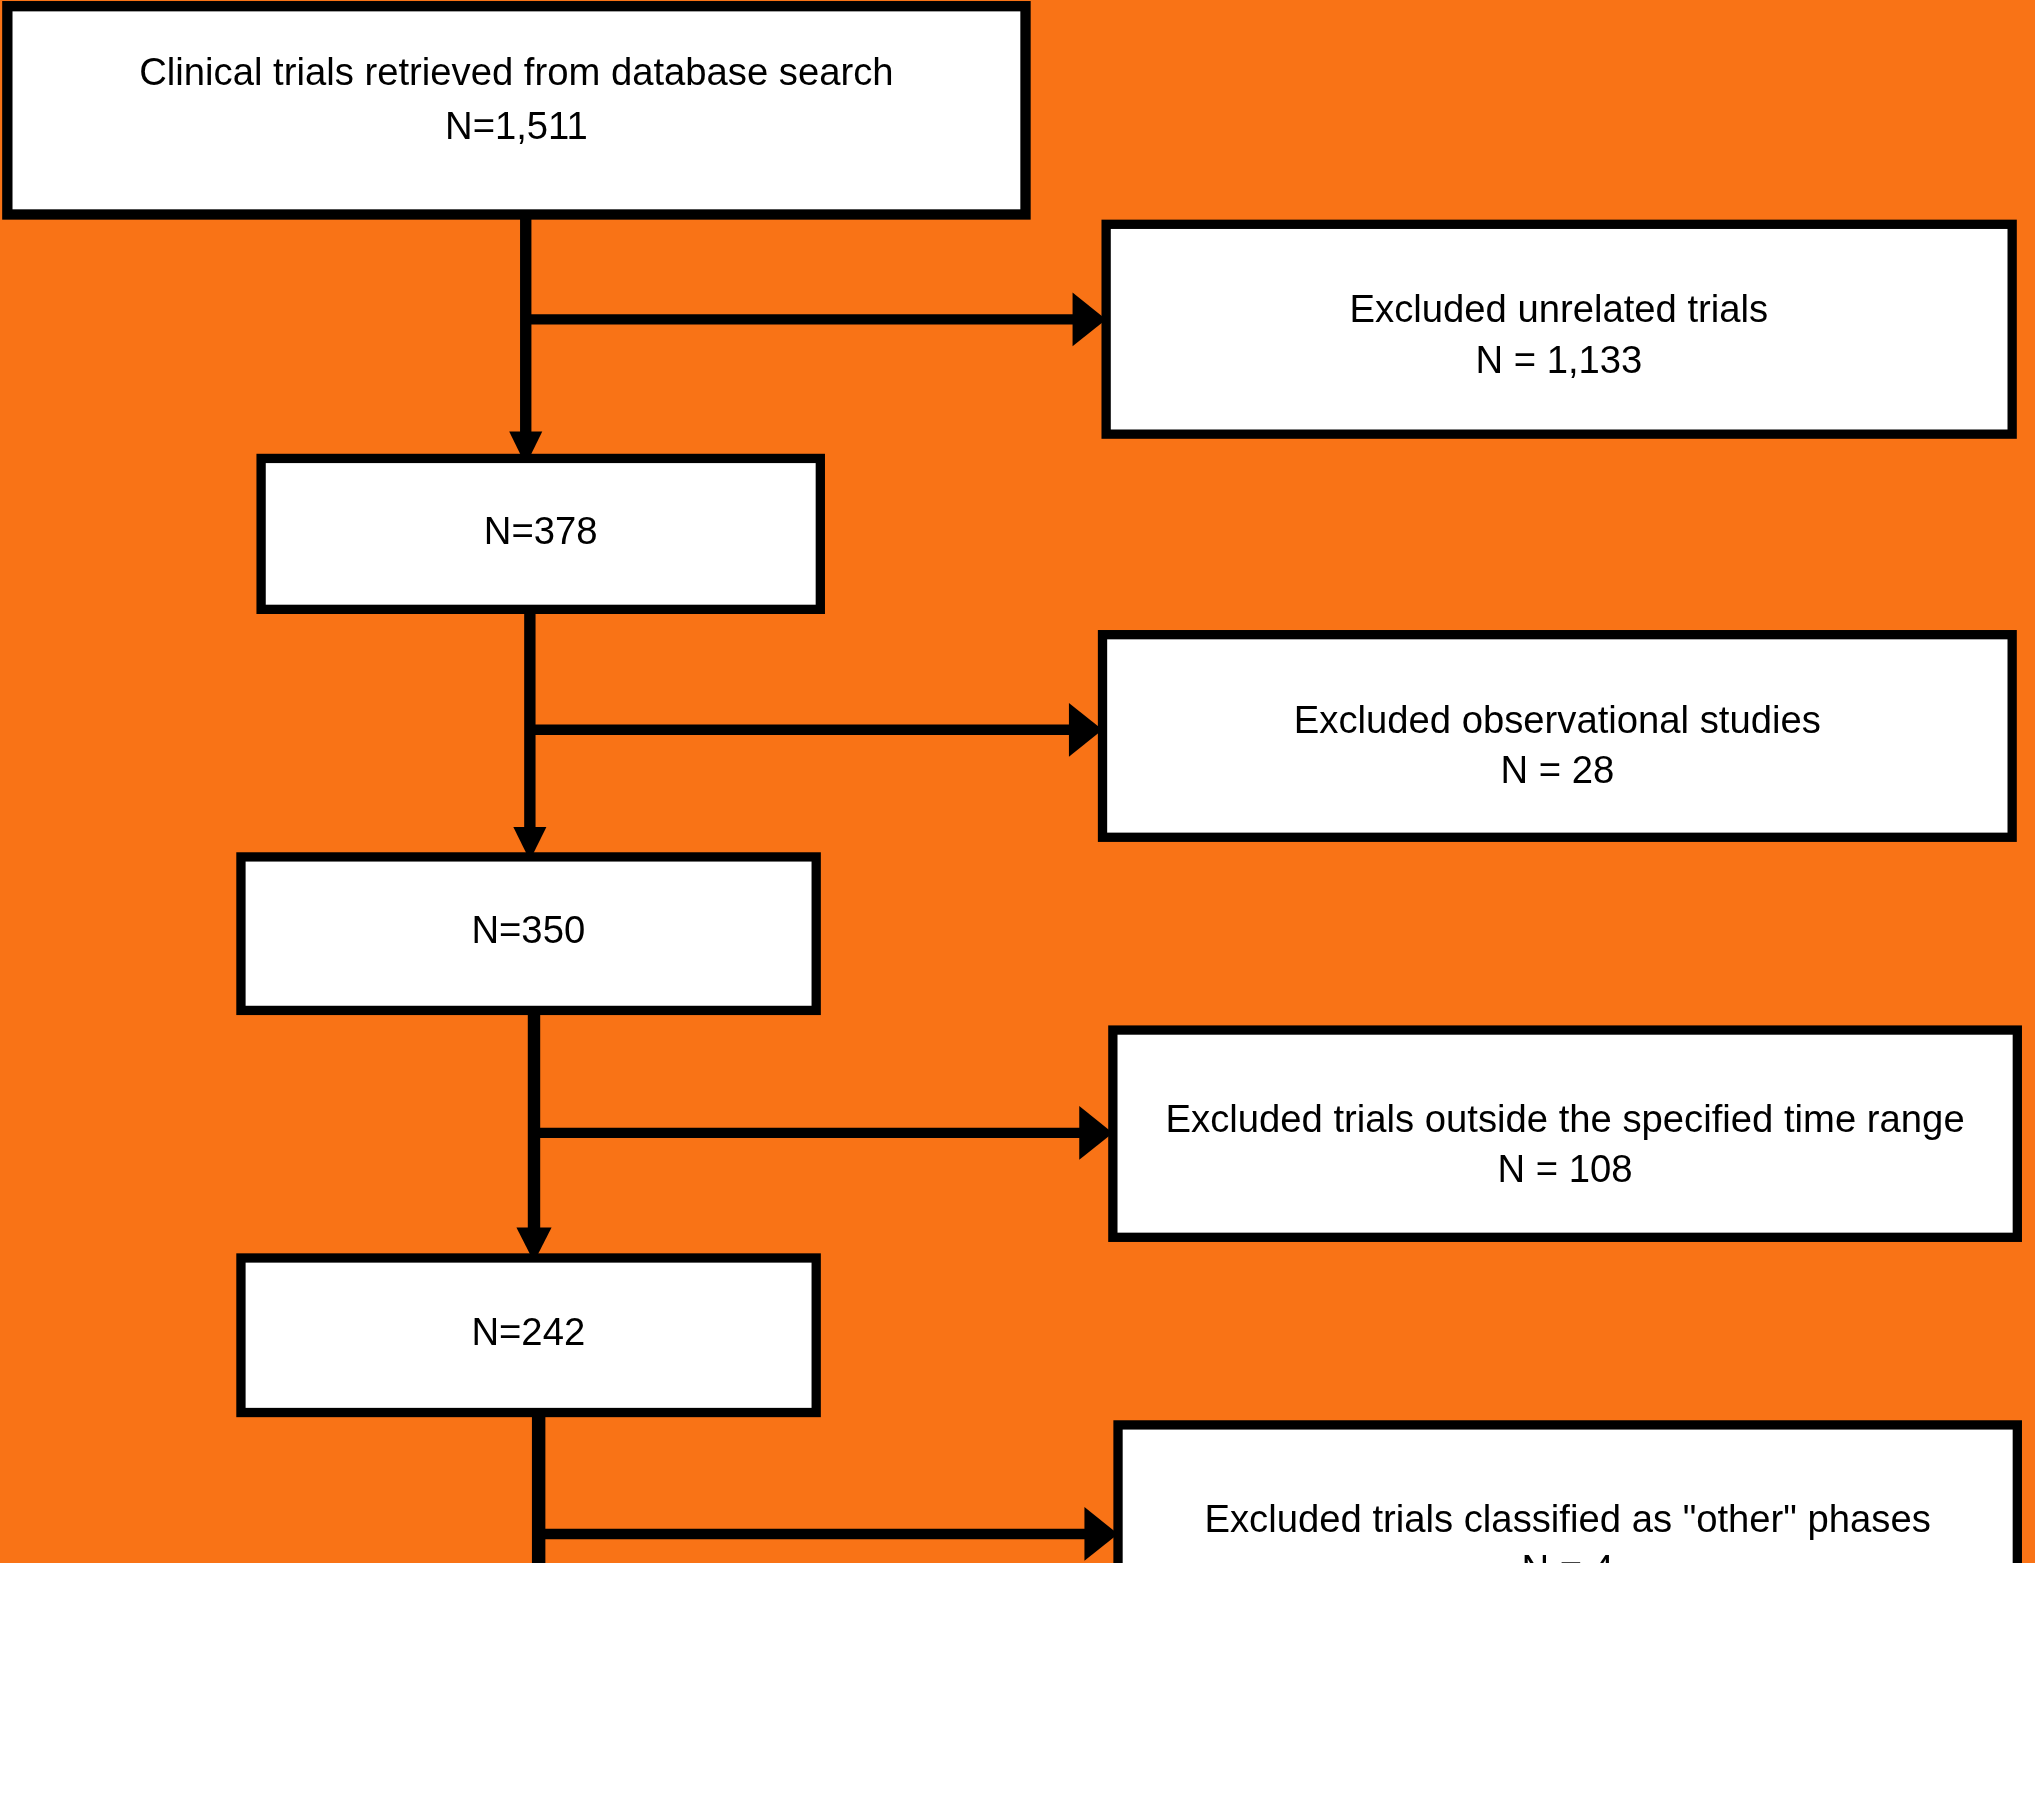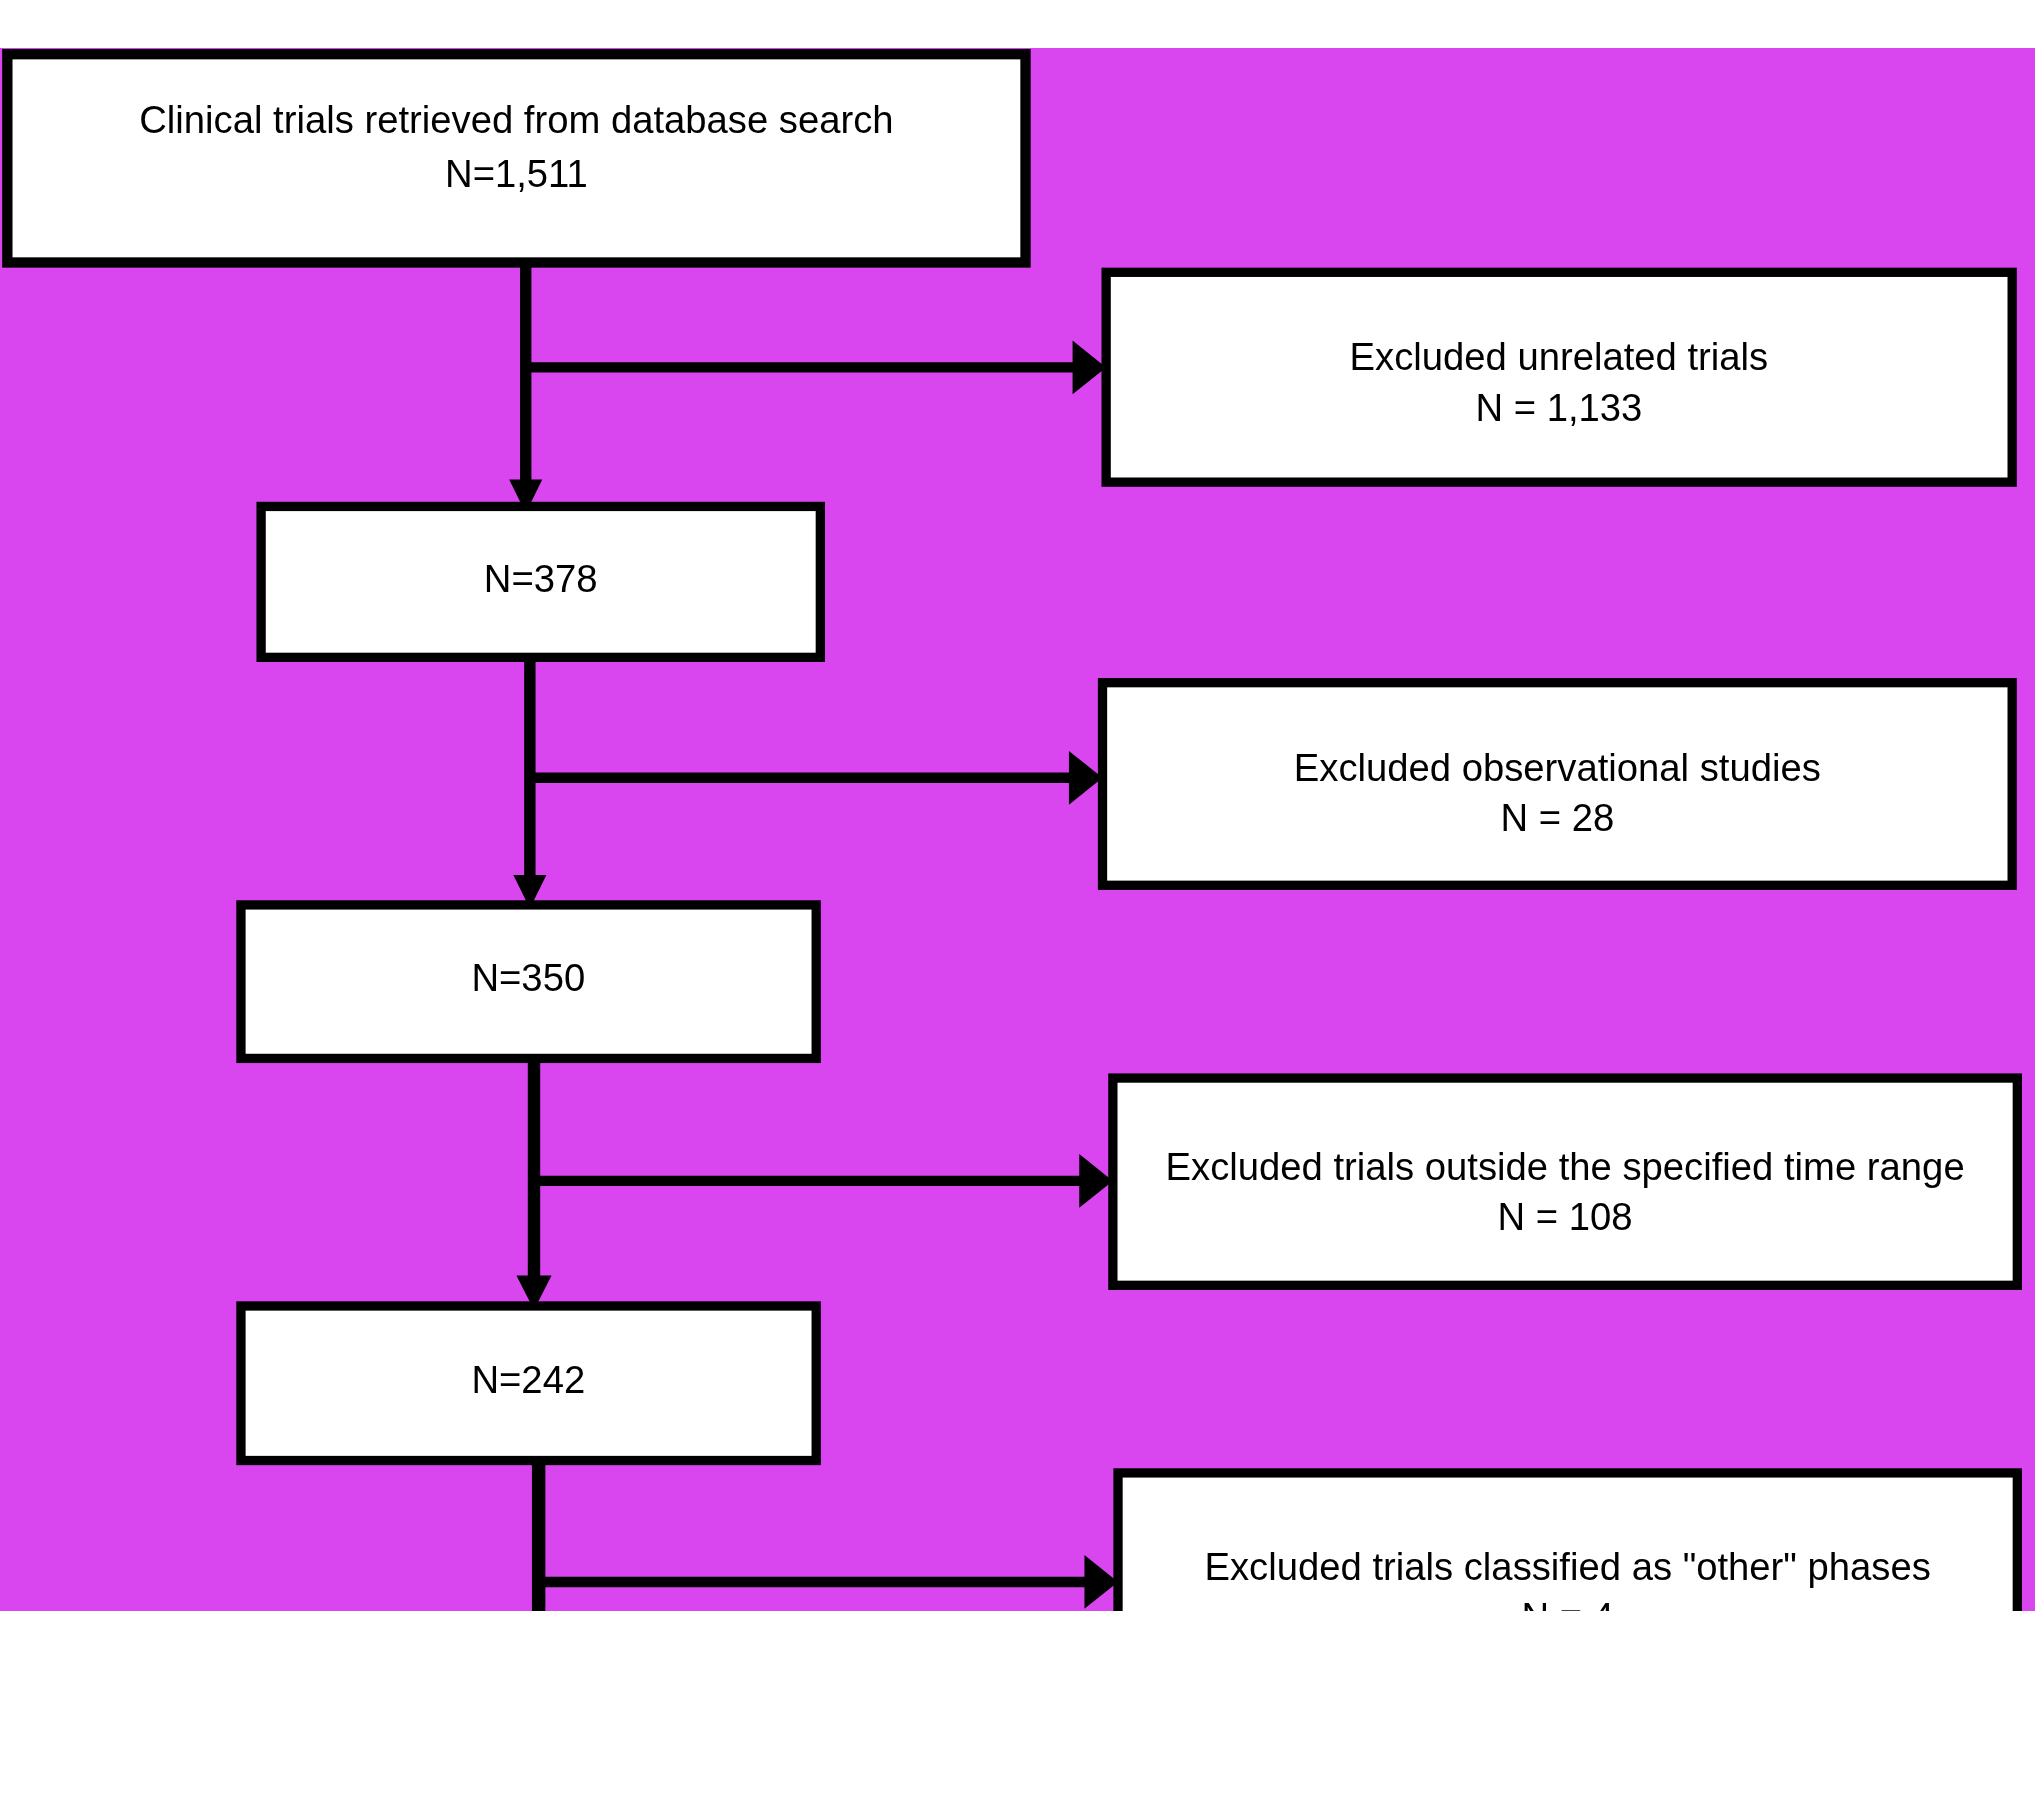--- a/index.html
+++ b/index.html
@@ -7,23 +7,22 @@
     padding: 0;
     background: #ffffff;
   }
   body {
     font-family: "Liberation Sans", sans-serif;
   }
   #flow-root {
     position: relative;
     width: 2035px;
     height: 1563px;
-    background: #d946ef;
+    background: #f97316;
     overflow: hidden;
-    margin-top: 48px;
   }
   #flow-svg {
     position: absolute;
     left: 0;
     top: 0;
     width: 2035px;
     height: 1811px;
   }
   .node-box {
     fill: #ffffff;

